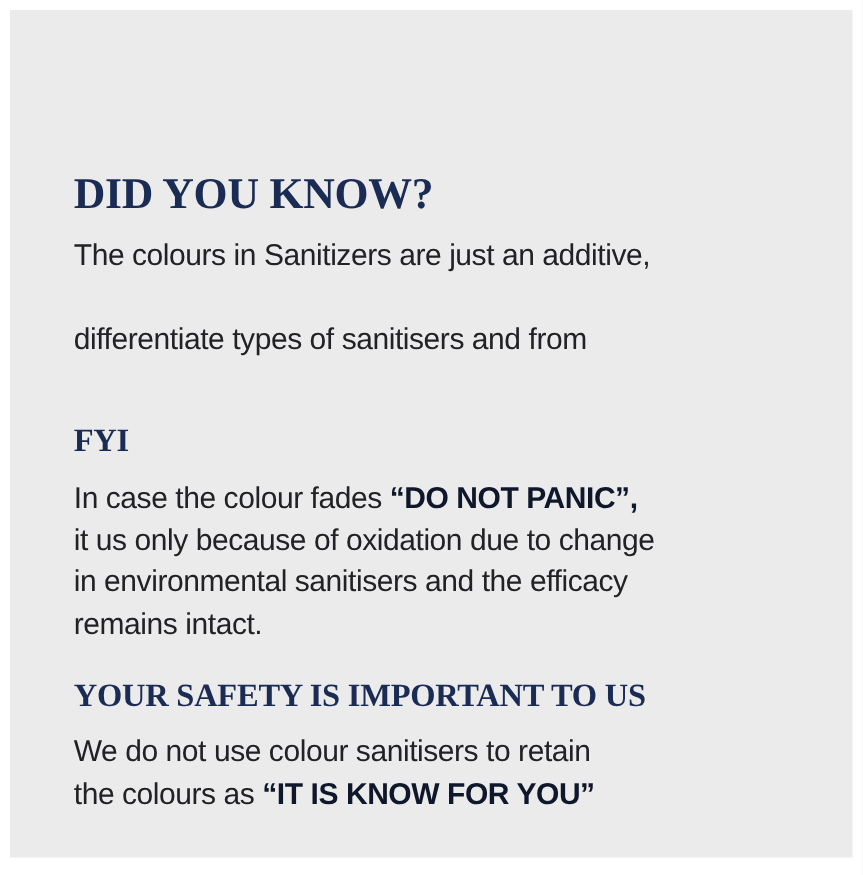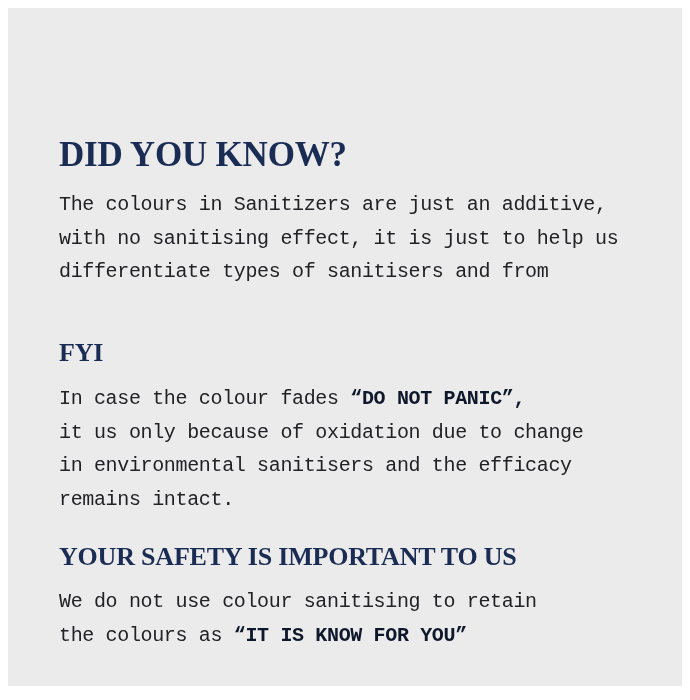--- a/index.html
+++ b/index.html
@@ -72,23 +72,23 @@
     letter-spacing: -0.2px;
     white-space: nowrap;
   }
   .heading-xl { font-size: 35px; line-height: 40px; }
   .heading-lg { font-size: 26px; line-height: 36px; }
 
   
   p.body-copy {
     margin: 0;
     color: #222226;
-    font-family: Liberation Mono, monospace;
+    font-family: Liberation Sans, sans-serif;
     font-weight: 400;
-    font-size: 20px;
+    font-size: 24px;
     line-height: 33.5px;
     letter-spacing: -0.35px;
   }
   .accent {
     color: #0f172a;
     font-weight: 700;
   }
 
   
   #did-you-know-heading { position: absolute; left: 51px; top: 127px; }
@@ -103,33 +103,33 @@
 </head>
 <body>
 
 <div class="card">
 
 
   <h1 class="heading-xl" id="did-you-know-heading">DID YOU KNOW?</h1>
 
   <p class="body-copy" id="did-you-know-body">
     <span>The colours in Sanitizers are just an additive,</span><br>
-    <span>with no sanitising effect, it is just to help us</span><br>
+    <br>
     <span>differentiate types of sanitisers and from</span><br>
   </p>
 
   <h2 class="heading-lg" id="fyi-heading">FYI</h2>
 
   <p class="body-copy" id="fyi-body">
     <span>In case the colour fades </span><span class="accent">“DO NOT PANIC”,</span><br>
     <span>it us only because of oxidation due to change</span><br>
     <span>in environmental sanitisers and the efficacy</span><br>
     <span>remains intact.</span>
   </p>
 
   <h2 class="heading-lg" id="safety-heading">YOUR SAFETY IS IMPORTANT TO US</h2>
 
   <p class="body-copy" id="safety-body">
-    <span>We do not use colour sanitising to retain</span><br>
+    <span>We do not use colour sanitisers to retain</span><br>
     <span>the colours as </span><span class="accent">“IT IS KNOW FOR YOU”</span>
   </p>
 
 </div>
 
 </body></html>

